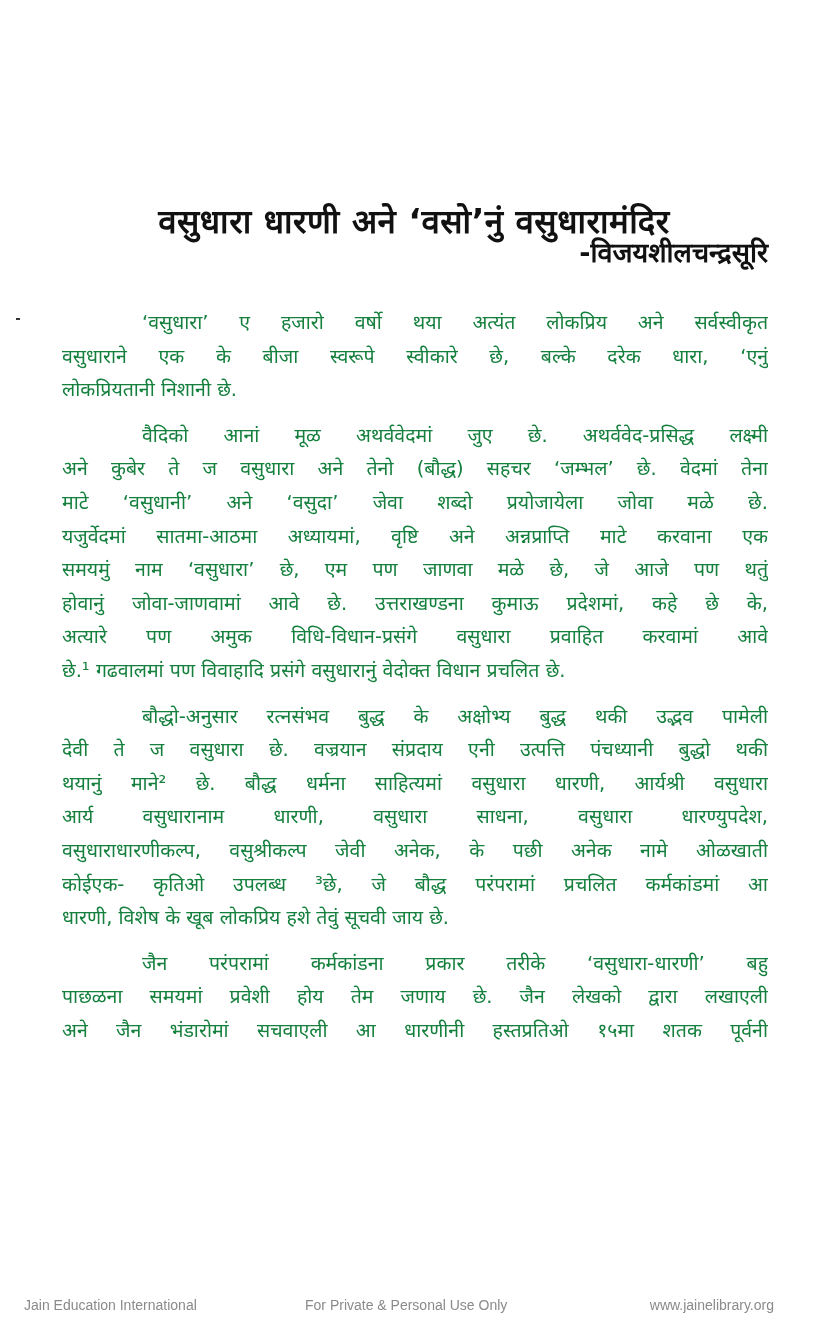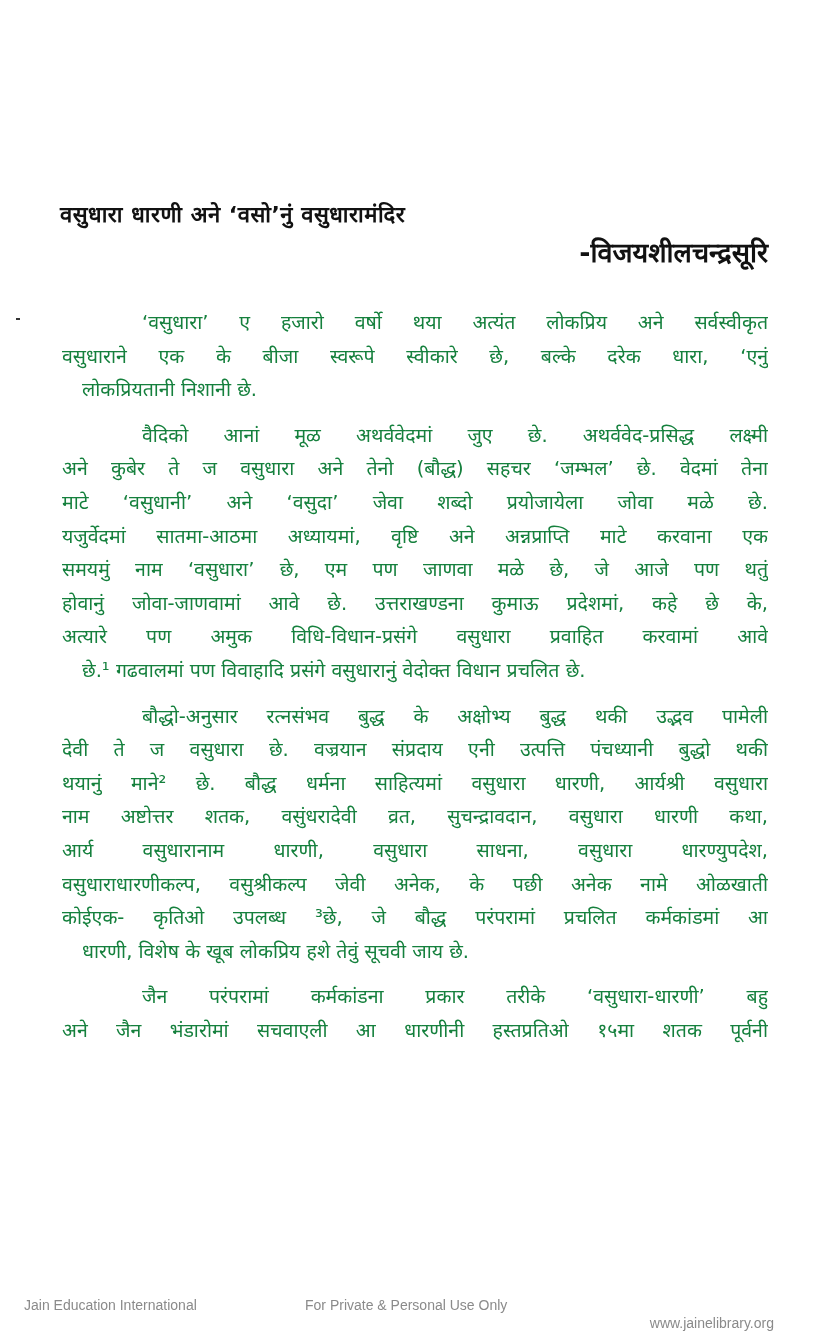--- a/index.html
+++ b/index.html
@@ -19,22 +19,22 @@
       position: absolute;
       left: 0; top: 0;
       width: 828px;
       height: 1338px;
     }
     .title {
       position: absolute;
       top: 180px;
       left: 60px;
       width: 708px;
-      text-align: left;
-      font-size: 22px;
+      text-align: center;
+      font-size: 33px;
       font-weight: bold;
       letter-spacing: 0.5px;
       line-height: 40px;
       color: #111;
     }
     .author {
       position: absolute;
       top: 238px;
       right: 60px;
       font-size: 27px;
@@ -58,21 +58,20 @@
     }
     .line {
       display: block;
       text-align: justify;
       text-align-last: justify;
       white-space: nowrap;
       overflow: hidden;
     }
     .line.last {
       text-align-last: left;
-      margin-left: 20px;
     }
     .line.first {
       padding-left: 80px;
     }
     .para-lines {
       margin: 0 0 12px 0;
       font-size: 19.5px;
       line-height: 33.6px;
       color: #15803d;
     }
@@ -85,21 +84,21 @@
       font-family: "Liberation Sans", sans-serif;
       font-size: 14px;
       color: #8a8a8a;
     }
     .footer span {
       position: absolute;
       top: 0;
     }
     .footer .f-left { left: 24px; }
     .footer .f-center { left: 305px; text-align: right; }
-    .footer .f-right { right: 26px; margin-top: 18px; }
+    .footer .f-right { right: 26px; }
   </style>
 </head>
 <body>
 
 <div class="page">
 
   <div class="margin-mark"></div>
 
   <h1 class="title">वसुधारा धारणी अने ‘वसो’नुं वसुधारामंदिर</h1>
 
@@ -121,29 +120,29 @@
       <span class="line">समयमुं नाम ‘वसुधारा’ छे, एम पण जाणवा मळे छे, जे आजे पण थतुं</span>
       <span class="line">होवानुं जोवा-जाणवामां आवे छे. उत्तराखण्डना कुमाऊ प्रदेशमां, कहे छे के,</span>
       <span class="line">अत्यारे पण अमुक विधि-विधान-प्रसंगे वसुधारा प्रवाहित करवामां आवे</span>
       <span class="line last">छे.¹ गढवालमां पण विवाहादि प्रसंगे वसुधारानुं वेदोक्त विधान प्रचलित छे.</span>
     </div>
 
     <div class="para-lines">
       <span class="line first">बौद्धो-अनुसार रत्नसंभव बुद्ध के अक्षोभ्य बुद्ध थकी उद्भव पामेली</span>
       <span class="line">देवी ते ज वसुधारा छे. वज्रयान संप्रदाय एनी उत्पत्ति पंचध्यानी बुद्धो थकी</span>
       <span class="line">थयानुं माने² छे. बौद्ध धर्मना साहित्यमां वसुधारा धारणी, आर्यश्री वसुधारा</span>
-      <span class="line">नाम अष्टोत्तर शतक, वसुंधरादेवी व्रत, सुचन्द्रावदान, वसुधारा धारणी कथा,</span>
       <span class="line">आर्य वसुधारानाम धारणी, वसुधारा साधना, वसुधारा धारण्युपदेश,</span>
       <span class="line">वसुधाराधारणीकल्प, वसुश्रीकल्प जेवी अनेक, के पछी अनेक नामे ओळखाती</span>
       <span class="line">कोईएक- कृतिओ उपलब्ध ³छे, जे बौद्ध परंपरामां प्रचलित कर्मकांडमां आ</span>
       <span class="line last">धारणी, विशेष के खूब लोकप्रिय हशे तेवुं सूचवी जाय छे.</span>
     </div>
 
     <div class="para-lines">
       <span class="line first">जैन परंपरामां कर्मकांडना प्रकार तरीके ‘वसुधारा-धारणी’ बहु</span>
+      <span class="line">पाछळना समयमां प्रवेशी होय तेम जणाय छे. जैन लेखको द्वारा लखाएली</span>
       <span class="line">अने जैन भंडारोमां सचवाएली आ धारणीनी हस्तप्रतिओ १५मा शतक पूर्वनी</span>
     </div>
 
   </div>
 
   <div class="footer">
     <span class="f-left">Jain Education International</span>
     <span class="f-center">For Private &amp; Personal Use Only</span>
     <span class="f-right">www.jainelibrary.org</span>
   </div>

